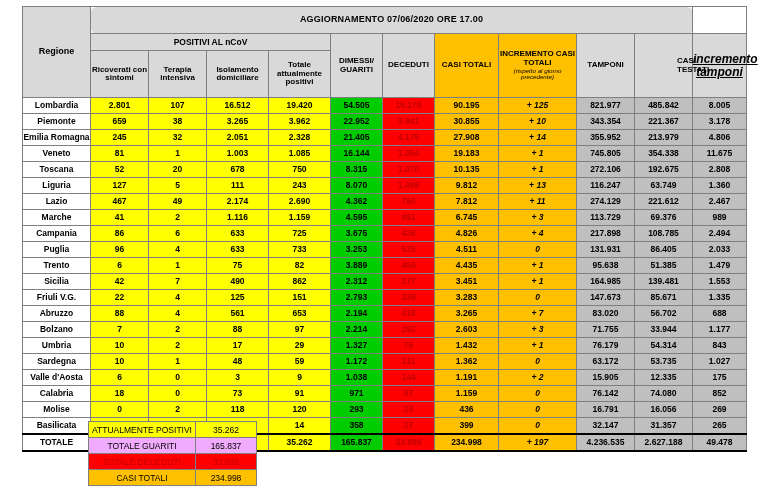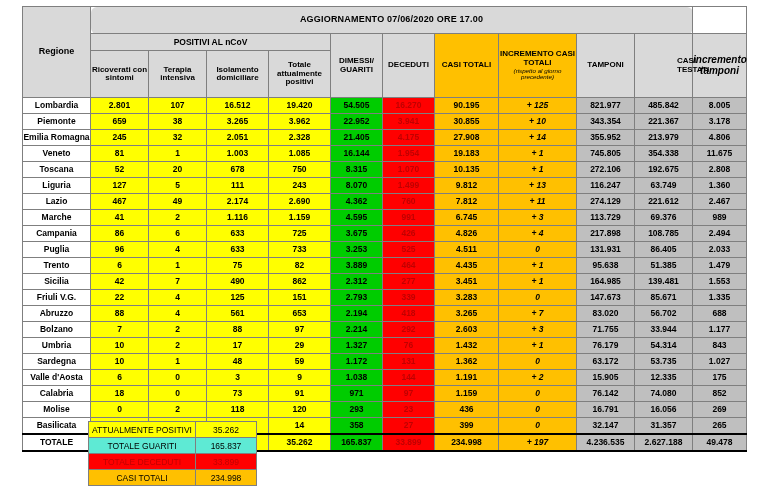--- a/index.html
+++ b/index.html
@@ -62,24 +62,25 @@
   }
   .incr-sub{
     display:block;
     font-size:6.2px;
     font-style:italic;
     font-weight:normal;
     margin-top:1px;
   }
   .italic-hdr{
     background:#d9d9d9;
-    font-size:10px;
+    font-size:12px;
     font-style:italic;
     font-weight:normal;
     border-right:2px solid #000;
+    text-decoration:underline;
   }
   .thick-l{border-left:2px solid #000;}
 
   
   tbody td{height:15px;font-size:8.5px;}
   .c-reg{background:#ffffff;font-size:8.5px;border-left:2px solid #000;border-radius:8px;}
   .c-yel{background:#ffff00;}
   .c-grn{background:#00cc00;}
   .c-red{background:#ff0000;color:#c00000;}
   .c-org{background:#ffc000;}
@@ -104,21 +105,21 @@
     border:1px solid #7f7f7f;
   }
   table.legend td{
     border:1px solid #7f7f7f;
     height:15px;
     text-align:center;
     vertical-align:middle;
     padding:0;
   }
   .lg-yel{background:#ffff00;}
-  .lg-grn{background:#5eead4;margin-left:48px;}
+  .lg-grn{background:#f0abfc;margin-left:48px;}
   .lg-red{background:#ff0000;color:#c00000;}
   .lg-org{background:#ffc000;}
   .lbl{width:106px;}
   .val{width:60px;}
 </style>
 </head>
 <body>
 
 <div id="root">
 

